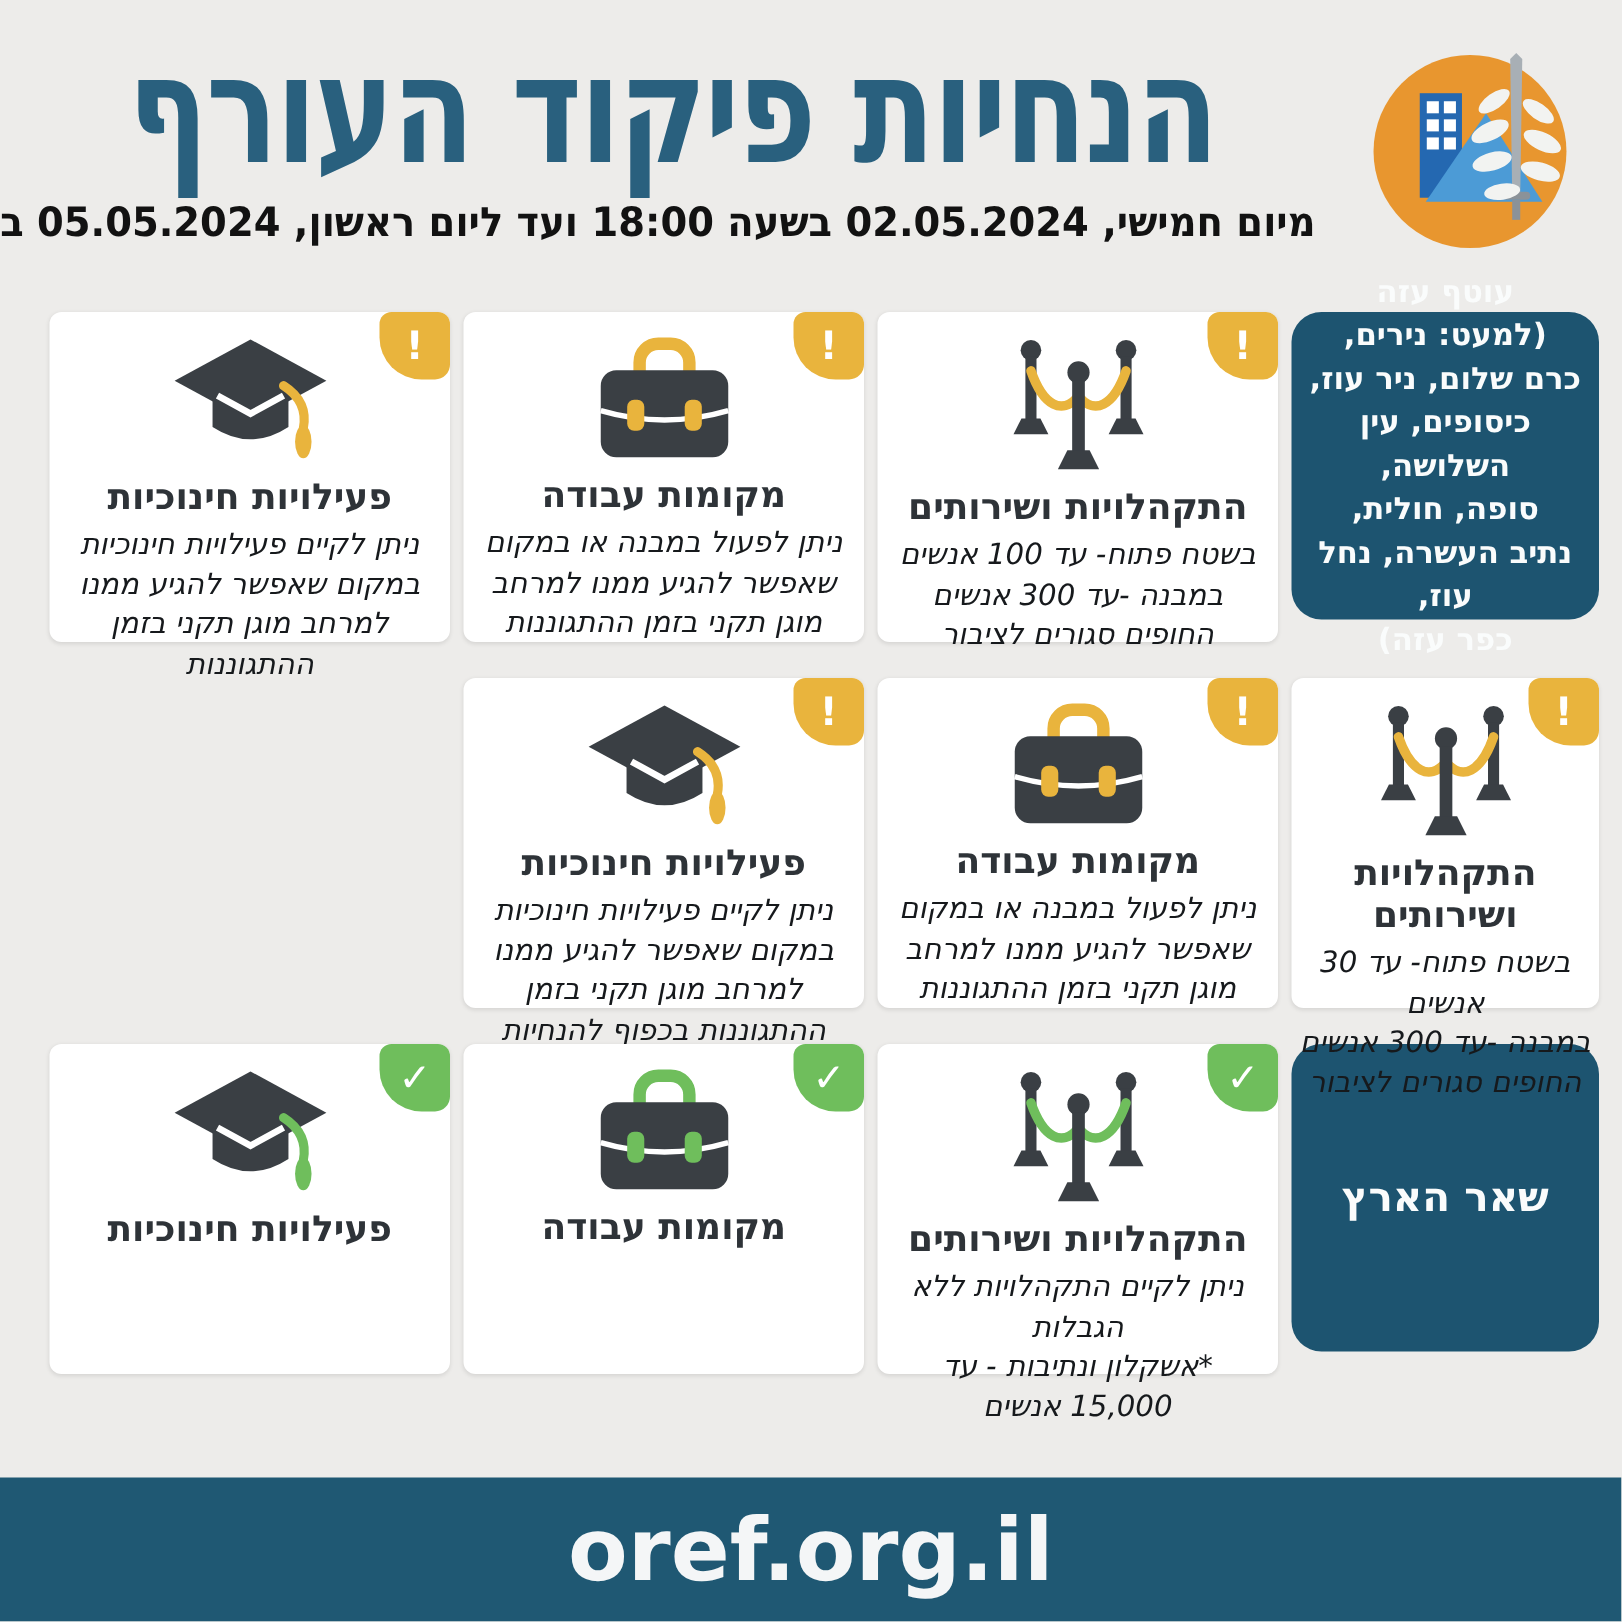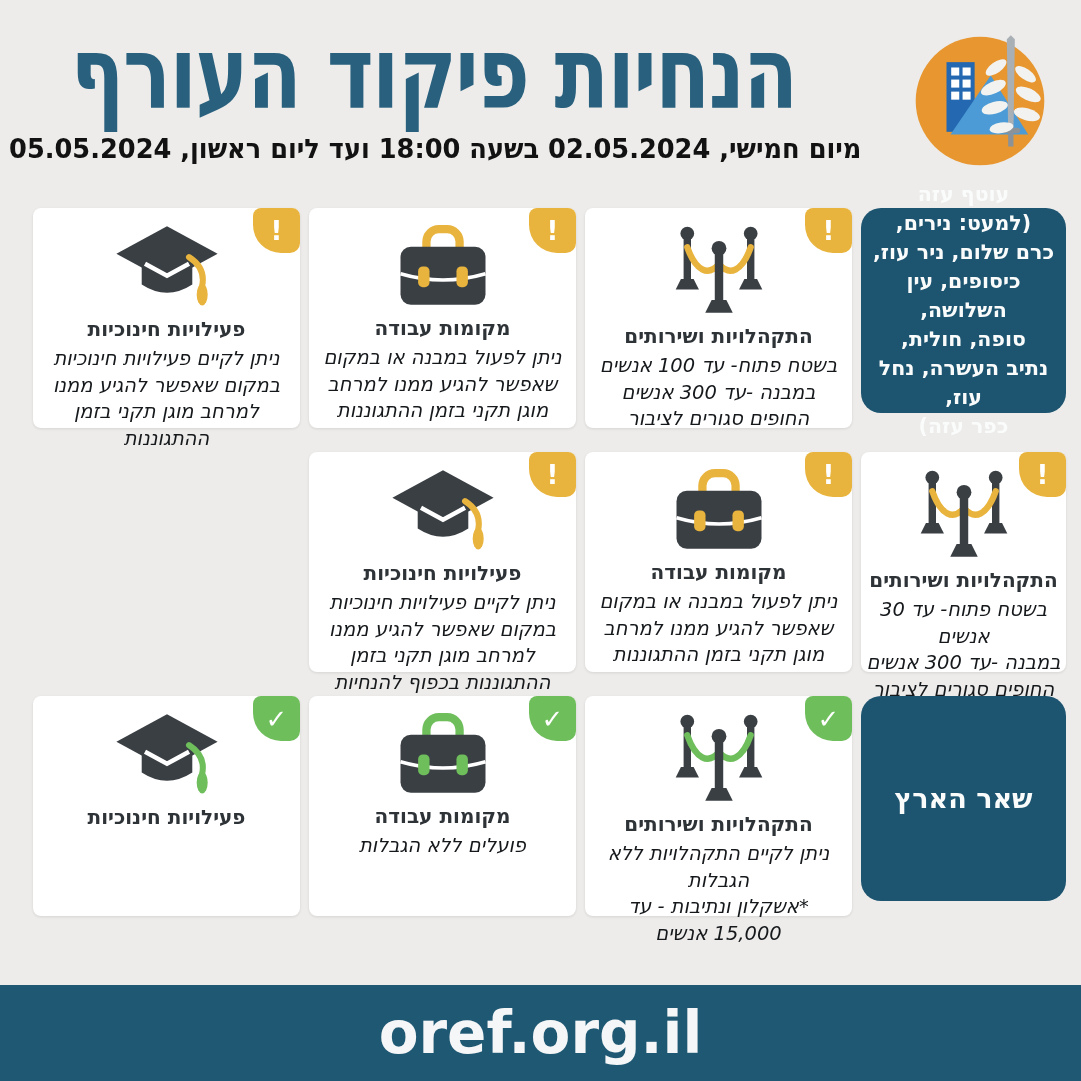--- a/index.html
+++ b/index.html
@@ -2,21 +2,21 @@
 <html lang="he" dir="rtl"><head>
 <meta charset="utf-8">
 <style>
   html,body{margin:0;padding:0;}
   body{
     width:1081px;height:1081px;position:relative;overflow:hidden;
     background:#EDECEA;direction:rtl;
     font-family:"DejaVu Sans",sans-serif;
   }
   
-  .header{display:flex;align-items:flex-start;padding:24px 34px 0 20px;gap:30px;}
+  .header{display:flex;align-items:flex-start;padding:24px 34px 0 20px;gap:14px;}
   .logo-wrap{flex:0 0 auto;margin-top:10px;}
   .logo-wrap svg{width:134px;height:134px;display:block;}
   .header-text{flex:1;text-align:center;padding-top:2px;min-width:0;}
   .title{
     margin:0;color:#29607E;font-weight:bold;font-size:100px;line-height:.95;
     letter-spacing:-2px;white-space:nowrap;transform:scaleX(.8);transform-origin:center;
   }
   .subtitle{
     margin-top:12px;color:#121212;font-weight:bold;font-size:27px;
     white-space:nowrap;transform:scaleX(.95);transform-origin:center;
@@ -42,21 +42,21 @@
     position:absolute;top:0;right:0;width:47px;height:45px;
     border-radius:8px 8px 10px 28px;background:var(--accent);
     display:flex;align-items:center;justify-content:center;
     color:#FFFFFF;font-weight:bold;font-size:26px;line-height:1;
   }
   .card-icon{display:block;margin:6px auto 0;}
   .ic-dark{fill:#3A3F44;}
   .ic-accent{fill:var(--accent);}
   .ic-accent-line{stroke:var(--accent);fill:none;}
   .ic-white-line{stroke:#FFFFFF;fill:none;}
-  .card-title{margin:7px 0 5px;font-size:20px;font-weight:bold;color:#2E3338;}
+  .card-title{margin:7px 0 5px;font-size:24px;font-weight:bold;color:#2E3338;}
   .card-body{
     font-size:19.5px;line-height:1.36;color:#16191C;max-width:240px;
     margin:0 auto;white-space:pre-line;font-style:italic;
   }
   
   .footer{
     position:absolute;bottom:0;left:0;width:100%;height:96px;background:#1F5873;
     display:flex;align-items:center;justify-content:center;
   }
   .footer-line{display:flex;align-items:center;gap:14px;color:#F4F6F7;font-weight:bold;}
@@ -251,21 +251,20 @@
           <span>✓</span>
         </div>
       <svg class="card-icon" viewBox="0 0 100 82" width="104" height="85" aria-hidden="true">
         <rect class="ic-accent-line" stroke-width="8" x="34" y="5" width="32" height="30" rx="12"></rect>
         <rect class="ic-dark" x="9" y="22" width="82" height="56" rx="10"></rect>
         <path class="ic-white-line" stroke-width="3.5" d="M9 48 Q50 60 91 48"></path>
         <rect class="ic-accent" x="26" y="41" width="11" height="20" rx="4.5"></rect>
         <rect class="ic-accent" x="63" y="41" width="11" height="20" rx="4.5"></rect>
       </svg>
       <h3 class="card-title">מקומות עבודה</h3>
-      <p class="card-body">פועלים ללא הגבלות</p>
     </div>
 
     <div class="card">
       <div class="badge">
           <span>✓</span>
         </div>
       <svg class="card-icon" viewBox="0 0 100 78" width="110" height="86" aria-hidden="true">
         <path class="ic-dark" d="M50 2 L96 27 L50 52 L4 27 Z"></path>
         <path class="ic-dark" d="M27 36 L27 55 Q50 70 73 55 L73 36 L50 48.5 Z"></path>
         <path class="ic-white-line" stroke-width="4" d="M30 36 L50 47 L70 36"></path>

